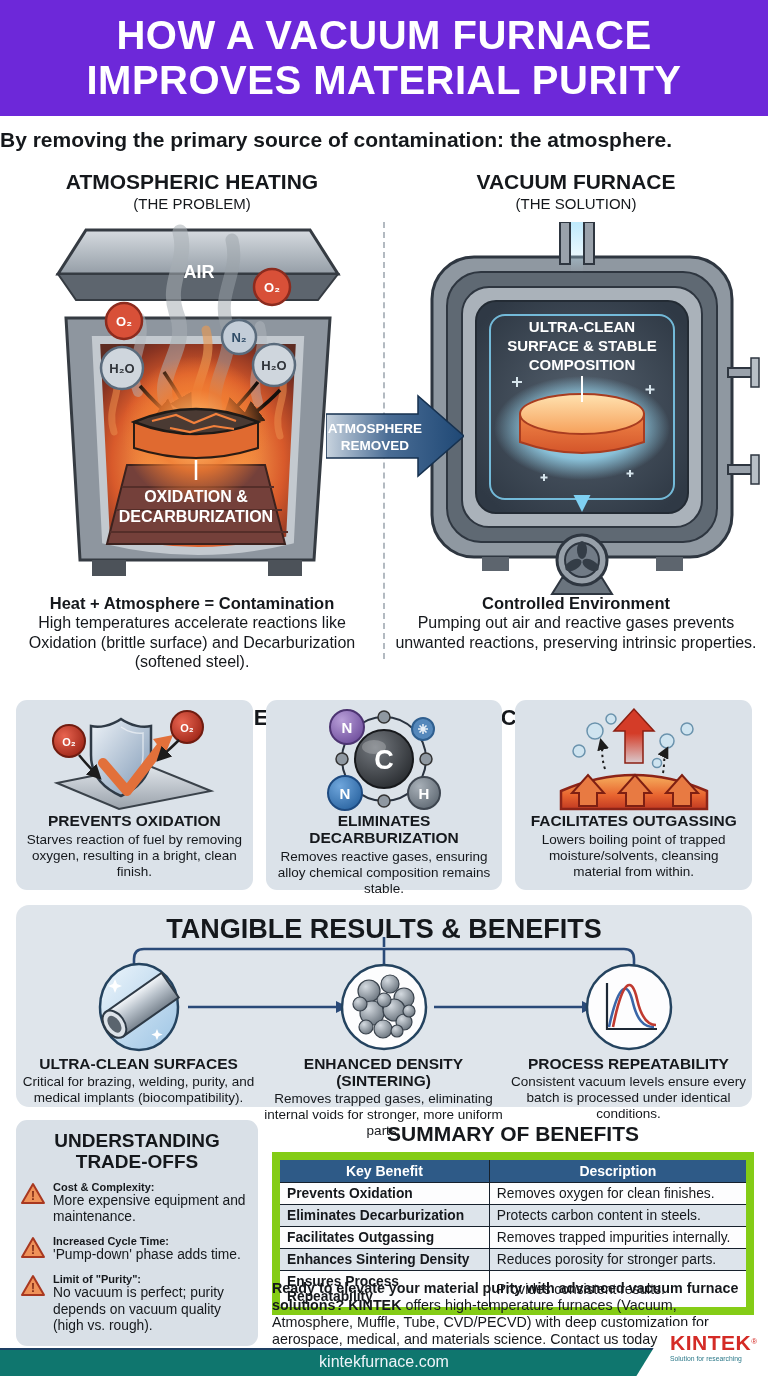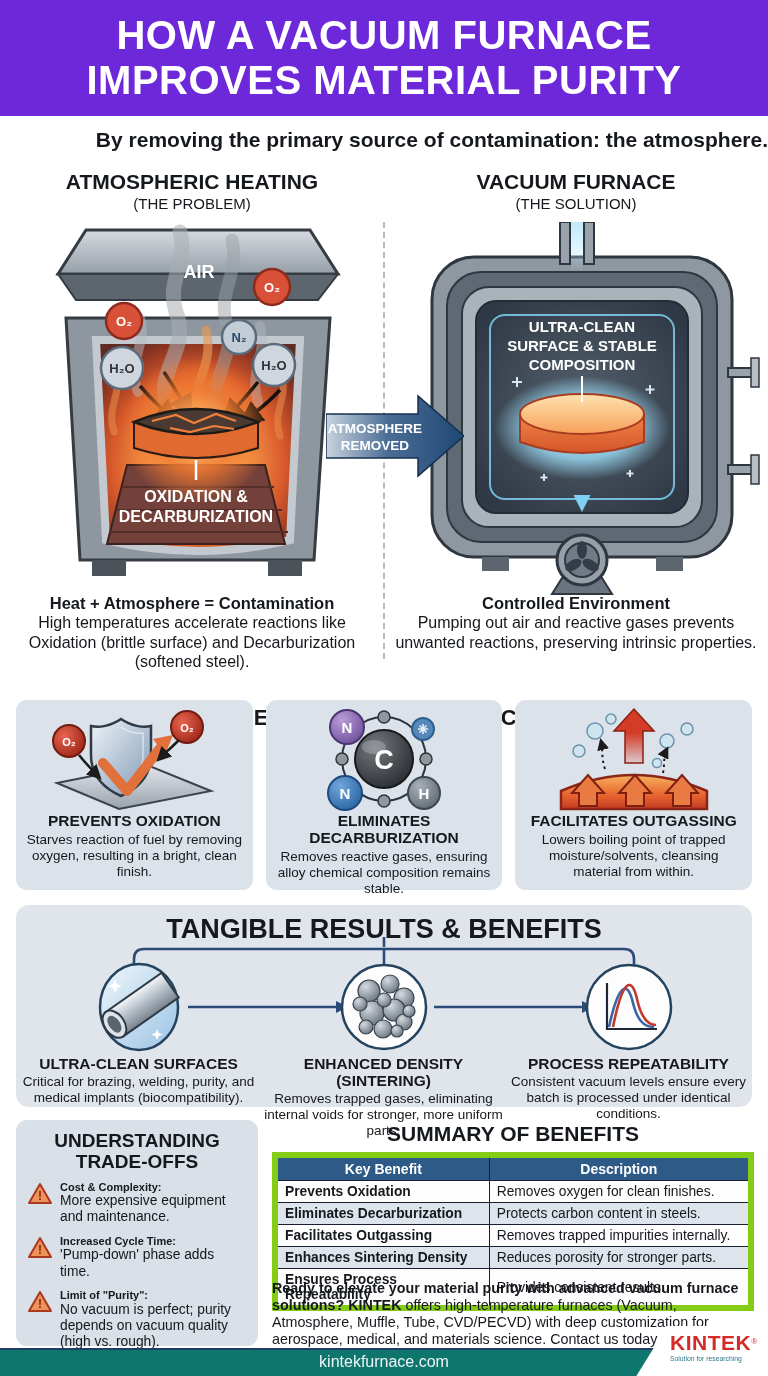--- a/index.html
+++ b/index.html
@@ -5,21 +5,21 @@
   html,body{margin:0;padding:0;background:#fff;}
   *{box-sizing:border-box;}
   #page{position:relative;width:768px;height:1376px;background:#ffffff;
         font-family:"Liberation Sans",sans-serif;color:#15181c;overflow:hidden;}
 
   
   .hdr{position:absolute;top:0;left:0;width:768px;height:116px;background:#6d28d9;
        display:flex;flex-direction:column;justify-content:center;align-items:center;}
   .hdr .t{color:#fff;font-weight:bold;font-size:40px;line-height:1.13;letter-spacing:.5px;text-align:center;}
 
-  .subtitle{position:absolute;top:128px;left:0;width:768px;text-align:right;
+  .subtitle{position:absolute;top:128px;left:0;width:768px;text-align:left;
             font-weight:bold;font-size:21px;color:#15181c;}
 
   
   .colttl{position:absolute;top:170px;width:384px;text-align:center;}
   .colttl .a{font-weight:bold;font-size:21px;line-height:1.1;}
   .colttl .b{font-size:15px;margin-top:2px;}
   .colttl.left{left:0;} .colttl.right{left:384px;}
 
   
   .illus{position:absolute;top:222px;left:0;width:768px;height:373px;}
@@ -51,30 +51,30 @@
                 font-weight:bold;font-size:27px;}
   .results .flow{position:absolute;top:0;left:0;}
   .rescol{position:absolute;width:245px;text-align:center;}
   .rescol .ic{height:92px;display:flex;align-items:center;justify-content:center;}
   .rescol .t{font-weight:bold;font-size:15.5px;line-height:1.1;margin-top:2px;}
   .rescol .d{font-size:13.5px;line-height:1.2;margin-top:2px;}
   .rescol.c1{left:0px;top:56px;} .rescol.c2{left:245px;top:56px;} .rescol.c3{left:490px;top:56px;}
 
   
   .trade{position:absolute;top:1120px;left:16px;width:242px;height:226px;
-         background:#d9e0e7;border-radius:11px;padding:8px 11px;}
+         background:#d9e0e7;border-radius:11px;padding:8px 4px;}
   .trade .ttl{font-weight:bold;font-size:19px;text-align:center;line-height:1.12;margin:2px 0 8px;}
   .titem{display:flex;gap:7px;margin-bottom:9px;}
   .titem svg{flex:0 0 auto;margin-top:1px;}
   .titem .t{font-weight:bold;font-size:11px;line-height:1.15;}
   .titem .d{font-size:13.8px;line-height:1.18;}
 
   .sumwrap{position:absolute;top:1122px;left:272px;width:482px;}
   .sumwrap .ttl{font-weight:bold;font-size:21px;text-align:center;margin-bottom:6px;}
-  table.sum{border-collapse:collapse;width:100%;border:6px solid #84cc16;}
+  table.sum{border-collapse:collapse;width:100%;border:8px solid #84cc16;}
   table.sum th{background:#2e5a87;color:#fff;font-size:14px;font-weight:bold;
                padding:3px 6px;border:1px solid #16202c;}
   table.sum td{font-size:13.8px;padding:3px 7px;border:1px solid #16202c;}
   table.sum td.k{font-weight:bold;width:45%;}
   table.sum tr:nth-child(even) td{background:#dde4eb;}
   table.sum tr:nth-child(odd) td{background:#fdfdfe;}
 
   .cta{position:absolute;top:1280px;left:272px;width:488px;font-size:14.3px;line-height:1.18;}
   .cta .b{font-weight:bold;}
 

